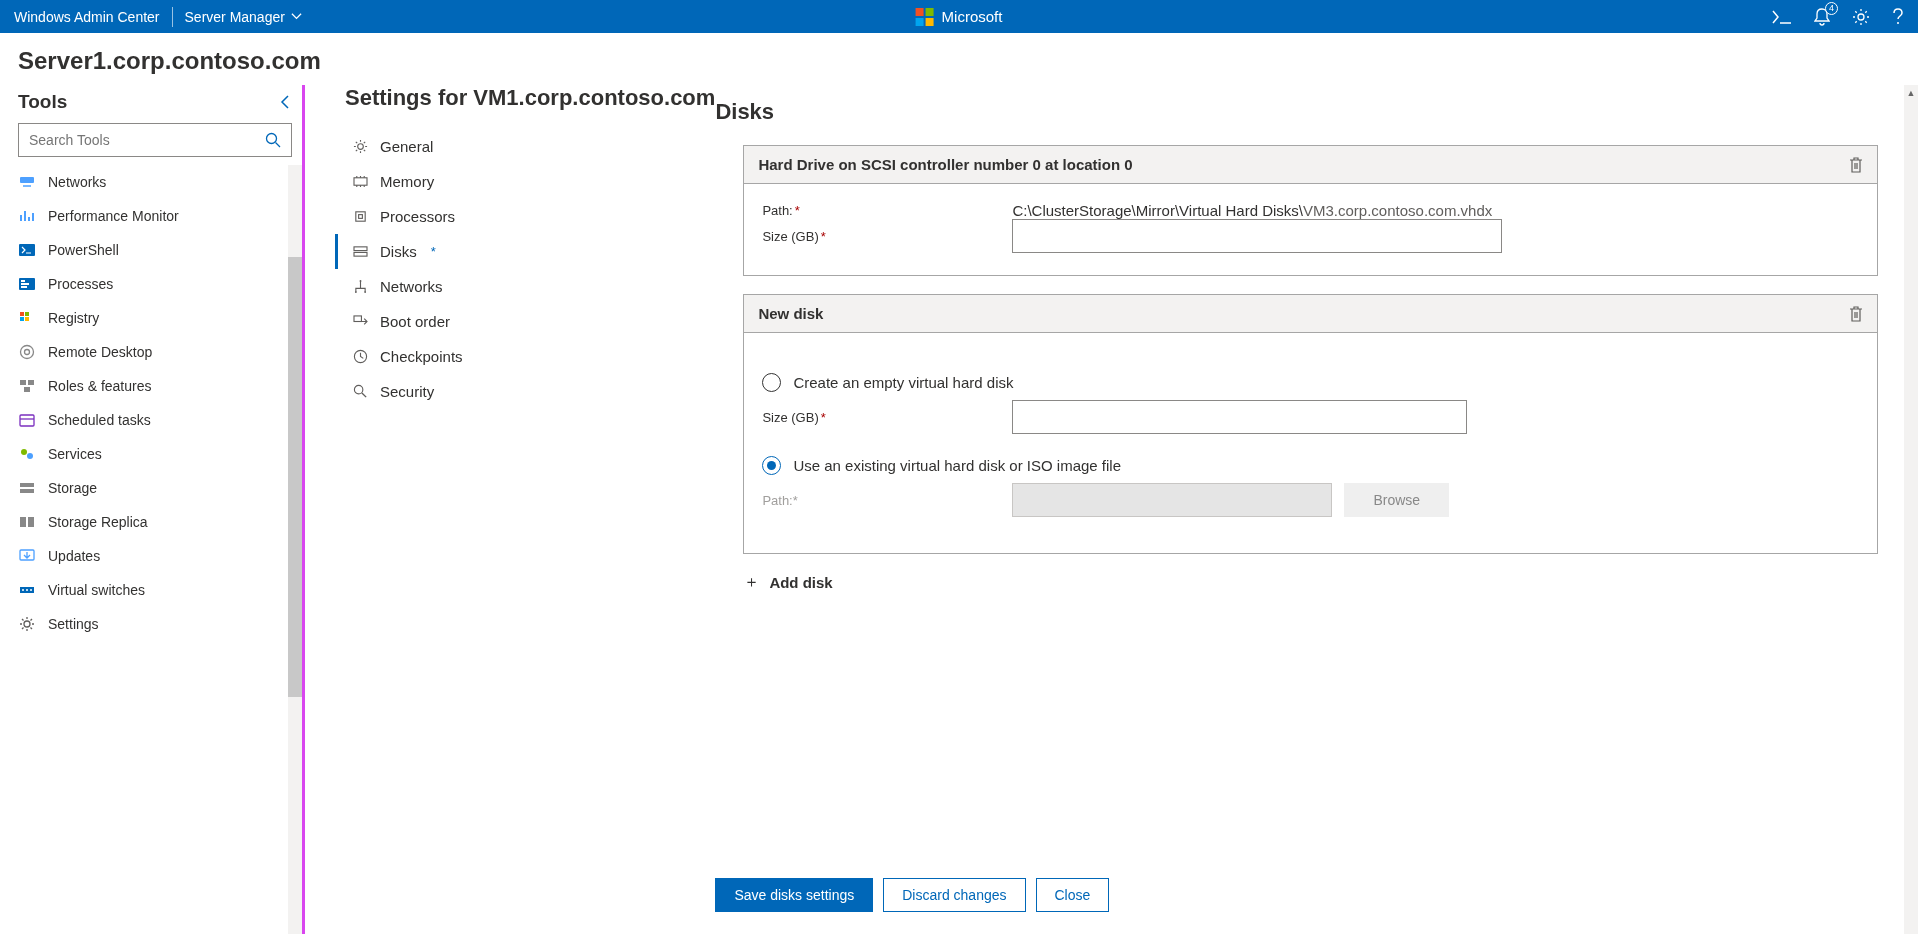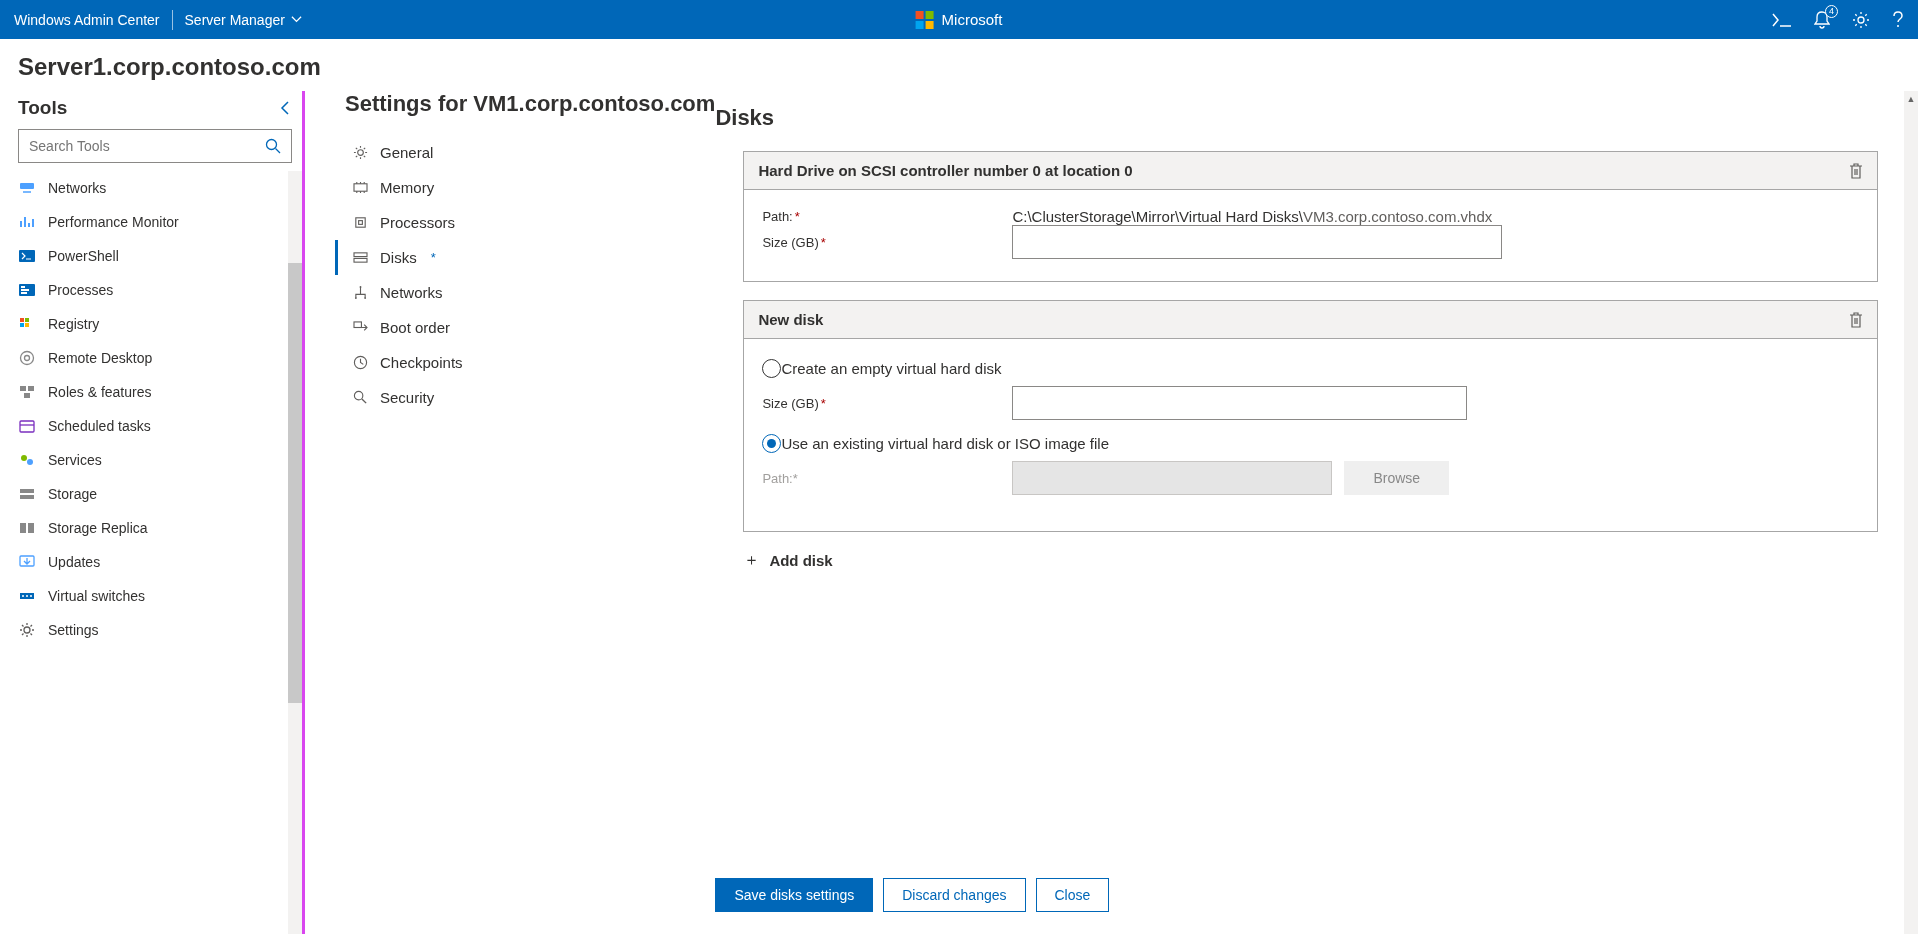--- a/index.html
+++ b/index.html
@@ -1,20 +1,20 @@
 <!DOCTYPE html>
 <html><head>
 <meta charset="utf-8">
 <style>
 * { box-sizing: border-box; margin: 0; padding: 0; font-family: "Segoe UI", Arial, sans-serif; }
 html, body { height: 100%; width: 100%; overflow: hidden; }
 body { display: flex; flex-direction: column; background: #fff; color: #323130; }
 
 
-.topbar { background: #0067b8; color: #fff; height: 39px; display: flex; align-items: center; padding: 0 14px; font-size: 14px; }
+.topbar { background: #0067b8; color: #fff; height: 33px; display: flex; align-items: center; padding: 0 14px; font-size: 14px; }
 .topbar .left { display: flex; align-items: center; gap: 12px; }
 .topbar .divider { width: 1px; height: 20px; background: rgba(255,255,255,0.6); }
 .topbar .brand { font-weight: 400; }
 .topbar .picker { display: flex; align-items: center; gap: 6px; cursor: pointer; }
 .topbar .center { position: absolute; left: 50%; transform: translateX(-50%); display: flex; align-items: center; gap: 8px; font-size: 15px; }
 .ms-logo { width: 18px; height: 18px; display: grid; grid-template-columns: 1fr 1fr; grid-template-rows: 1fr 1fr; gap: 2px; }
 .ms-logo span:nth-child(1){background:#f25022;} .ms-logo span:nth-child(2){background:#7fba00;} .ms-logo span:nth-child(3){background:#00a4ef;} .ms-logo span:nth-child(4){background:#ffb900;}
 .topbar .right { margin-left: auto; display: flex; align-items: center; gap: 22px; }
 .topbar .icon-btn { position: relative; cursor: pointer; display: flex; align-items: center; }
 .badge { position: absolute; top: -6px; right: -8px; background: #0067b8; border: 1px solid #fff; color: #fff; font-size: 9px; border-radius: 50%; width: 13px; height: 13px; display: flex; align-items: center; justify-content: center; }
@@ -56,21 +56,21 @@
 .panel-body { padding: 18px 18px 22px; font-size: 14px; }
 .field-row { display: flex; align-items: center; }
 .field-row:last-child { margin-bottom: 0; }
 .field-label { width: 250px; font-size: 13px; color: #323130; }
 .req { color: #a80000; margin-left: 2px; }
 .path-value { font-size: 15px; }
 .path-value .base { color: #323130; }
 .path-value .file { color: #605e5c; font-weight: 400; }
 .text-input { height: 34px; border: 1px solid #8a8886; width: 490px; padding: 0 8px; font-size: 14px; outline: none; }
 .text-input.disabled { background: #e5e5e5; border-color: #c8c6c4; }
-.radio-row { display: flex; align-items: center; margin: 2px 0 8px; cursor: pointer; font-size: 15px; }
+.radio-row { display: flex; align-items: center; gap: 12px; margin: 22px 0 8px; cursor: pointer; font-size: 15px; }
 .radio { width: 19px; height: 19px; border: 1px solid #333; border-radius: 50%; display: flex; align-items: center; justify-content: center; flex-shrink: 0; }
 .radio.checked { border-color: #0067b8; }
 .radio.checked::after { content: ""; width: 9px; height: 9px; background: #0067b8; border-radius: 50%; }
 .indent-field { display: flex; align-items: center; margin: 2px 0 14px 0; }
 .indent-field .lbl { width: 250px; font-size: 13px; color: #323130; }
 .indent-field .lbl.dim { color: #a19f9d; }
 .browse-btn { height: 34px; padding: 0 26px; margin-left: 12px; background: #efefef; border: 3px solid #ef4444; border-color: transparent; color: #888; font-size: 14px; cursor: default; }
 .add-disk { display: inline-flex; align-items: center; gap: 10px; margin-left: 28px; font-size: 15px; font-weight: 600; cursor: pointer; }
 .add-disk .plus { font-size: 16px; font-weight: 400; }
 

